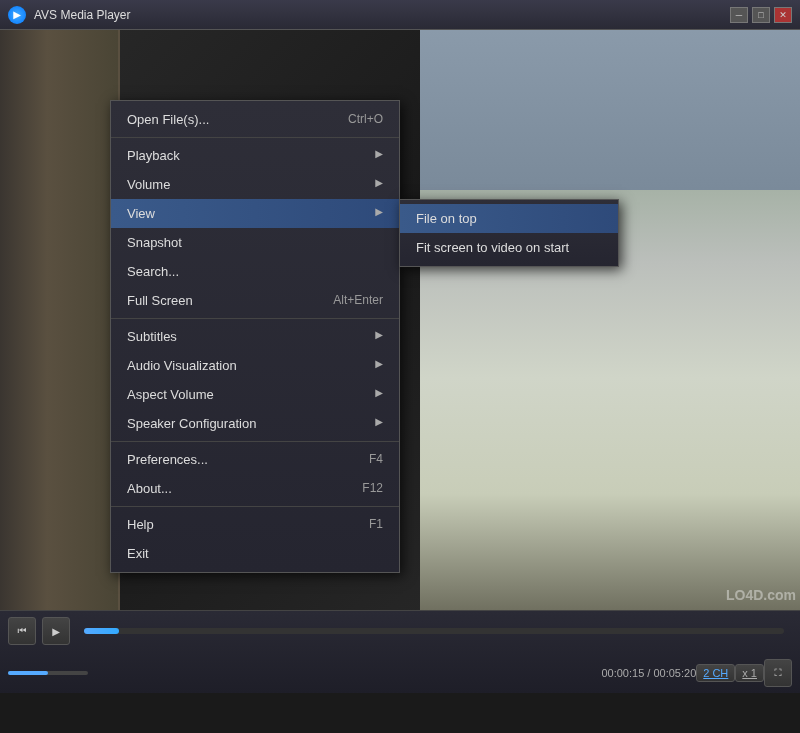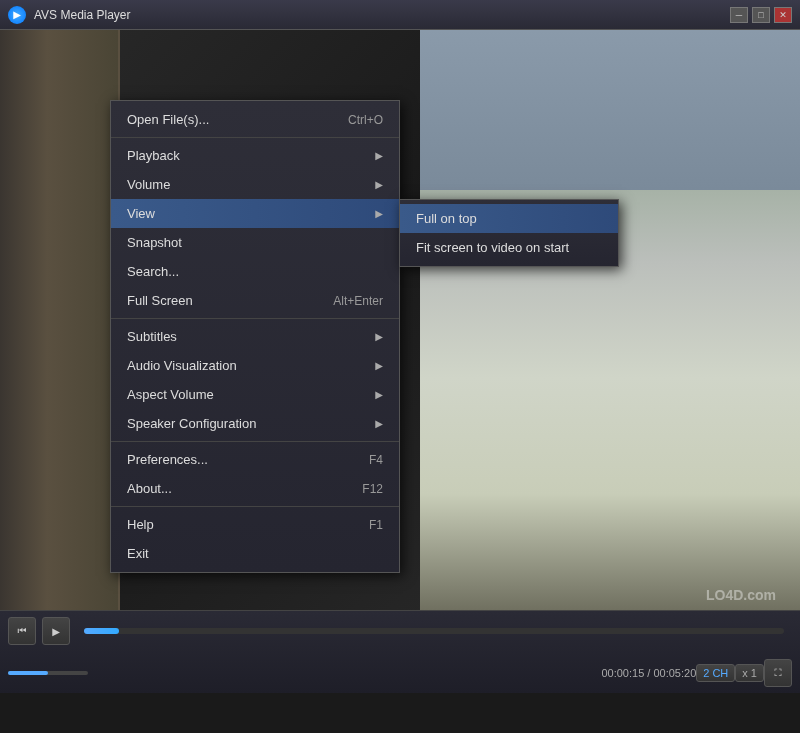--- a/index.html
+++ b/index.html
@@ -172,20 +172,21 @@
       font-size: 11px;
       margin-left: auto;
     }
     .badge {
       background: linear-gradient(to bottom, #444 0%, #333 100%);
       border: 1px solid #555;
       border-radius: 3px;
       color: #aaa;
       font-size: 11px;
       padding: 2px 6px;
+      text-decoration: underline;
     }
     .badge.active {
       color: #5af;
     }
 
     
     .menu-overlay {
       position: absolute;
       top: 30px; left: 0; right: 0; bottom: 0;
     }
@@ -198,21 +199,20 @@
       width: 290px;
       background: linear-gradient(to bottom, #2e2e38 0%, #252530 100%);
       border: 1px solid #555;
       box-shadow: 3px 3px 12px rgba(0,0,0,0.7);
       z-index: 100;
       padding: 4px 0;
     }
 
     .menu-item {
       display: flex;
-      align-items: center;
       padding: 7px 16px;
       color: #ddd;
       cursor: pointer;
       position: relative;
       user-select: none;
       gap: 48px;
     }
     .menu-item-label {
       flex: 1;
     }
@@ -240,21 +240,21 @@
       width: 220px;
       background: linear-gradient(to bottom, #2e2e38 0%, #252530 100%);
       border: 1px solid #555;
       box-shadow: 3px 3px 12px rgba(0,0,0,0.7);
       padding: 4px 0;
     }
 
     .watermark {
       position: absolute;
       bottom: 90px;
-      right: 24px;
+      right: 4px;
       color: rgba(255,255,255,0.4);
       font-size: 14px;
       font-weight: bold;
     }
 
     
     .menu-item.view-active {
       background: linear-gradient(to right, #3a5a8a 0%, #2e4a7a 100%);
     }
 
@@ -303,21 +303,21 @@
         <span class="menu-item-label">Volume</span>
         <span class="menu-item-arrow">▶</span>
       </div>
 
       <div class="menu-item view-active submenu-container">
         <span class="menu-item-label">View</span>
         <span class="menu-item-arrow">▶</span>
 
         <div class="submenu">
           <div class="menu-item view-active">
-            <span class="menu-item-label">Full on top</span>
+            <span class="menu-item-label">File on top</span>
           </div>
           <div class="menu-item">
             <span class="menu-item-label">Fit screen to video on start</span>
           </div>
         </div>
       </div>
 
       <div class="menu-item">
         <span class="menu-item-label">Snapshot</span>
       </div>

